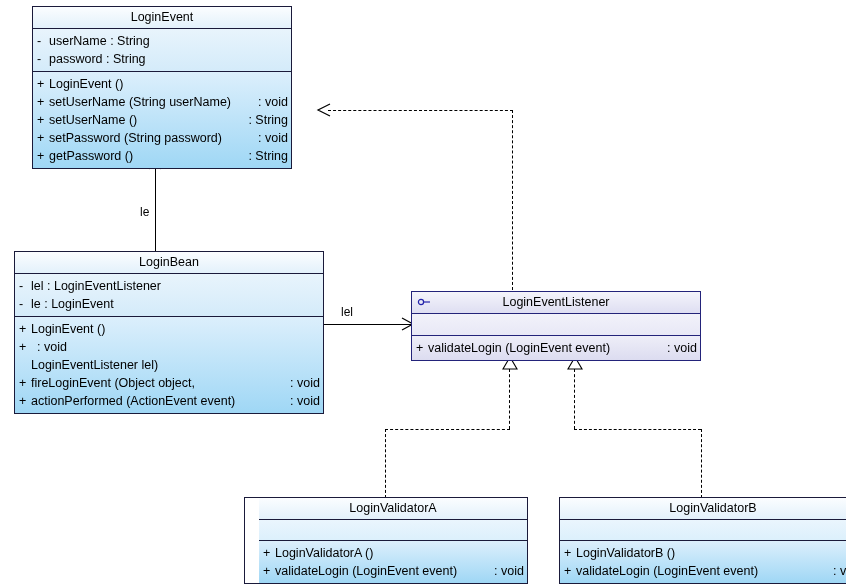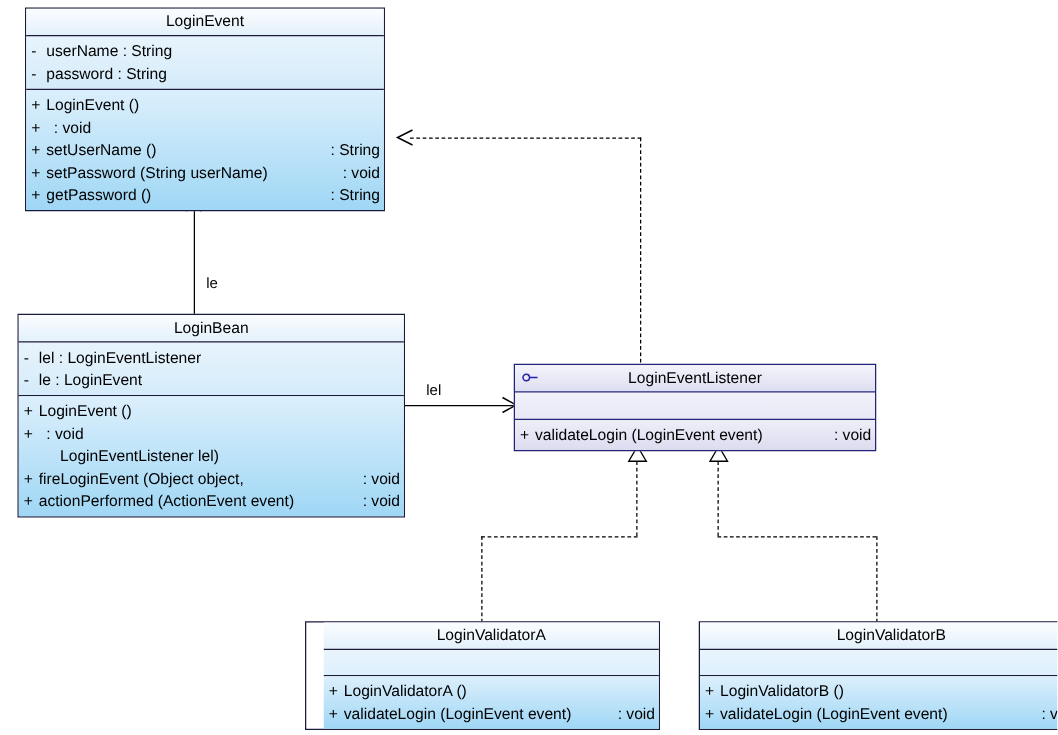--- a/index.html
+++ b/index.html
@@ -81,21 +81,21 @@
     flex: 0 0 12px;
   }
   .member .sig {
     flex: 1 1 auto;
     overflow: hidden;
   }
   .member .ret {
     flex: 0 0 auto;
     padding-left: 6px;
   }
-  .member.cont .sig { padding-left: 0px; margin-left: 17px; }
+  .member.cont .sig { padding-left: 0px; }
   .member.cont { height: 18px; }
 
   .iface-icon {
     position: absolute;
     left: 5px;
     top: 5px;
     width: 14px;
     height: 10px;
   }
 
@@ -140,21 +140,21 @@
 </style>
 </head>
 <body>
 
 <div id="canvas">
 
   <div class="line vline" style="left:155px; top:164px; height:90px;"></div>
   <svg class="arrow-svg" style="left:147px; top:157px; width:18px; height:14px;">
     <polyline points="2,12 8,2 14,12" fill="none" stroke="#000" stroke-width="1.2"></polyline>
   </svg>
-  <div class="edge-label" style="left:140px; top:219px;margin-left:25px;">le</div>
+  <div class="edge-label" style="left:140px; top:205px;">le</div>
 
   <div class="line hline" style="left:323px; top:324px; width:88px;"></div>
   <svg class="arrow-svg" style="left:400px; top:316px; width:16px; height:17px;">
     <polyline points="2,2 13,8 2,14" fill="none" stroke="#000" stroke-width="1.2"></polyline>
   </svg>
   <div class="edge-label" style="left:341px; top:305px;">lel</div>
 
   <div class="dashline dash-v" style="left:512px; top:110px; height:180px;"></div>
   <div class="dashline dash-h" style="left:328px; top:110px; width:185px;"></div>
   <svg class="arrow-svg" style="left:315px; top:102px; width:18px; height:17px;">
@@ -168,50 +168,51 @@
     <polygon points="9,1 16,13 2,13" fill="#ffffff" stroke="#000" stroke-width="1.1"></polygon>
   </svg>
 
   <div class="dashline dot-v" style="left:574px; top:369px; height:60px;"></div>
   <div class="dashline dot-h" style="left:574px; top:429px; width:127px;"></div>
   <div class="dashline dot-v" style="left:701px; top:429px; height:69px;"></div>
   <svg class="arrow-svg" style="left:566px; top:356px; width:18px; height:15px;">
     <polygon points="9,1 16,13 2,13" fill="#ffffff" stroke="#000" stroke-width="1.1"></polygon>
   </svg>
 
-  <div class="uml-box cls" style="left:20px; top:6px; width:288px;">
+  <div class="uml-box cls" style="left:32px; top:6px; width:260px;">
     <div class="uml-header">LoginEvent</div>
     <div class="uml-compartment attrs">
       <div class="member">
         <span class="vis">-</span>
         <span class="sig">userName  : String</span>
       </div>
       <div class="member">
         <span class="vis">-</span>
         <span class="sig">password   : String</span>
       </div>
     </div>
     <div class="uml-compartment ops">
       <div class="member">
         <span class="vis">+</span>
         <span class="sig">LoginEvent ()</span>
         <span class="ret"></span>
       </div>
       <div class="member">
         <span class="vis">+</span>
+        <span class="sig">setUserName (String userName)</span>
         <span class="ret">: void</span>
       </div>
       <div class="member">
         <span class="vis">+</span>
         <span class="sig">setUserName ()</span>
         <span class="ret">: String</span>
       </div>
       <div class="member">
         <span class="vis">+</span>
-        <span class="sig">setPassword (String userName)</span>
+        <span class="sig">setPassword (String password)</span>
         <span class="ret">: void</span>
       </div>
       <div class="member">
         <span class="vis">+</span>
         <span class="sig">getPassword ()</span>
         <span class="ret">: String</span>
       </div>
     </div>
   </div>
 

